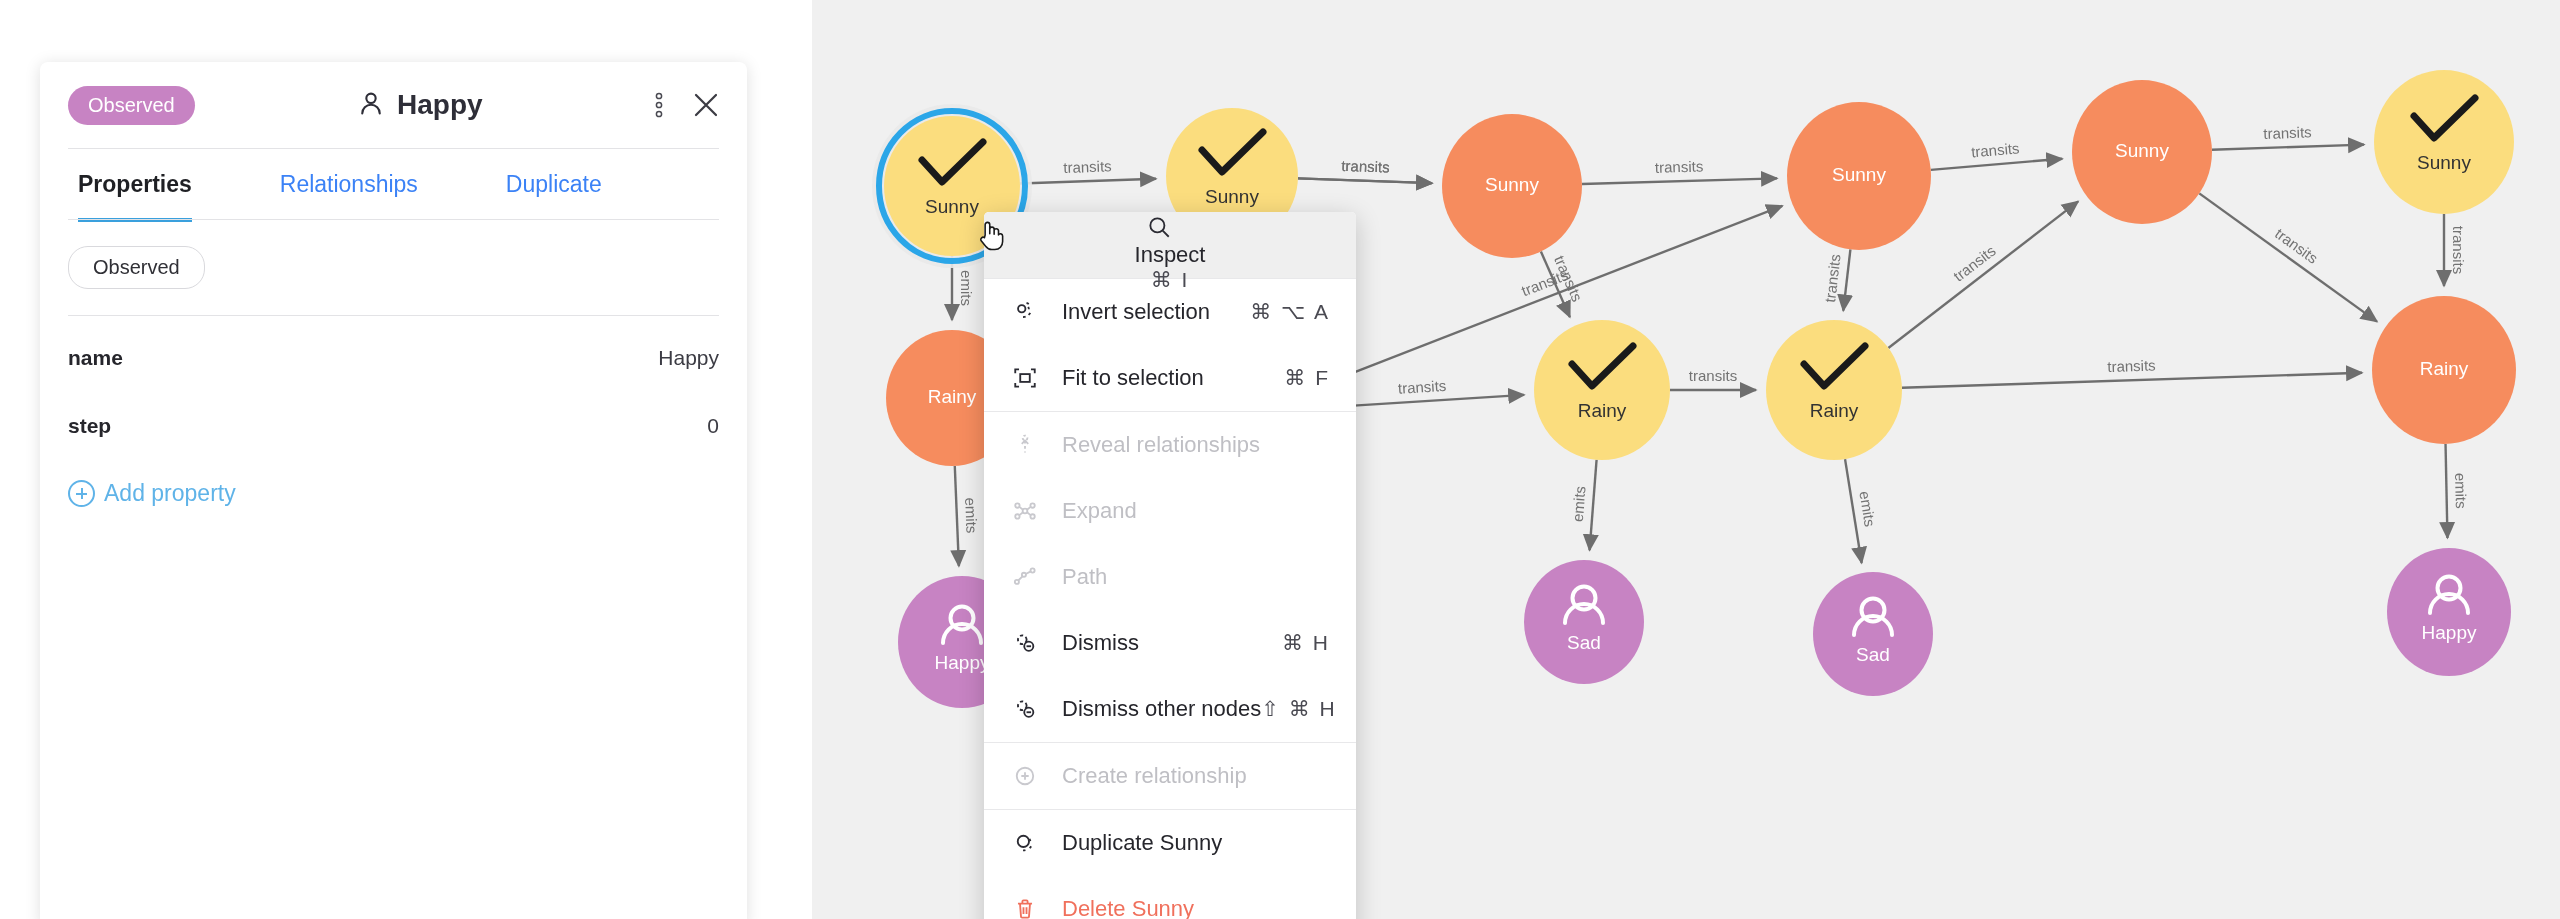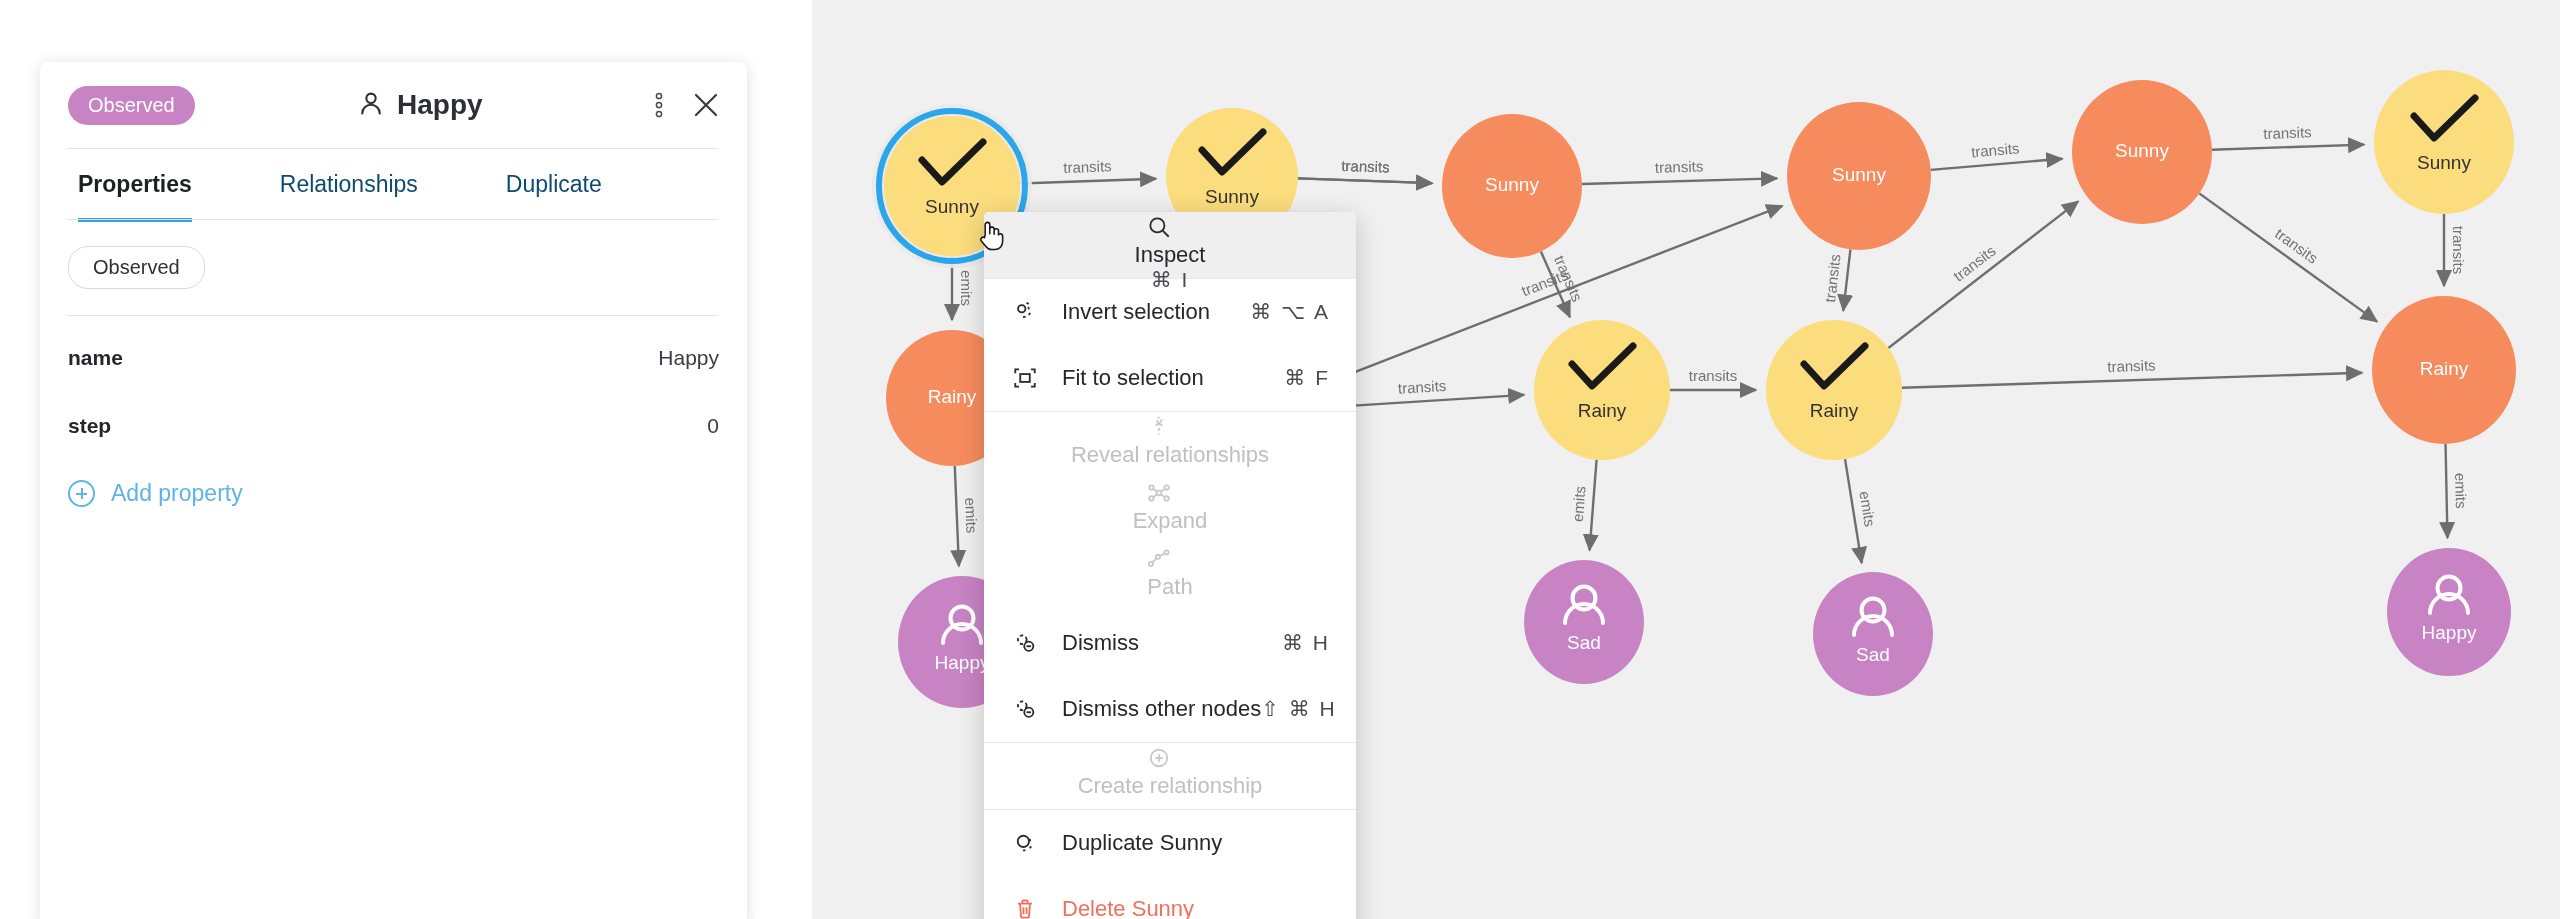--- a/index.html
+++ b/index.html
@@ -81,21 +81,21 @@
   .header-actions { display: flex; align-items: center; gap: 28px; }
   .icon-btn { cursor: pointer; display: flex; align-items: center; justify-content: center; }
 
   .panel-divider { height: 1px; background: #e3e3e6; margin: 0 28px; }
 
   .tabs { display: flex; padding: 0 38px; position: relative; }
   .tab {
     padding: 22px 0 22px 0;
     margin-right: 88px;
     font-size: 23px;
-    color: #0c4a6e;
+    color: #3b82f6;
     cursor: pointer;
     position: relative;
   }
   .tab.active { color: #1f2024; font-weight: bold; }
   .tab.active::after {
     content: "";
     position: absolute;
     left: 0; right: 0; bottom: -2px;
     height: 4px;
     background: #3aa0dd;
@@ -125,21 +125,21 @@
     justify-content: space-between;
     padding: 22px 0;
     font-size: 21px;
   }
   .prop-key { font-weight: bold; color: #26262c; }
   .prop-val { color: #3c3c44; }
 
   .add-property {
     display: flex;
     align-items: center;
-    gap: 16px;
+    gap: 9px;
     padding: 20px 28px 0 28px;
     color: #5fb3e8;
     font-size: 23px;
     cursor: pointer;
   }
   .plus-circle {
     width: 27px; height: 27px;
     border: 2px solid #5fb3e8;
     border-radius: 50%;
     position: relative;
@@ -179,21 +179,21 @@
     display: flex; align-items: center; justify-content: center;
   }
   .menu-item .mi-label { flex: 1; white-space: nowrap; }
   .menu-item .mi-shortcut {
     color: #4a4a52;
     font-size: 21px;
     letter-spacing: 2px;
     white-space: nowrap;
   }
   .menu-item.highlight { background: #efefef; flex-direction: column; }
-  .menu-item.disabled { color: #bfbfc4; cursor: default; flex-direction: column; }
+  .menu-item.disabled { color: #bfbfc4; cursor: default; }
   .menu-item.danger { color: #f0705c; }
   .menu-sep { height: 1px; background: #e8e8ea; }
 
   .mi-svg { stroke: #2b2b33; stroke-width: 1.7; fill: none; }
   .mi-svg.dim { stroke: #c9c9ce; }
   .mi-svg.red { stroke: #f0705c; }
 
   #cursor-hand {
     position: absolute;
     left: 975px; top: 218px;

